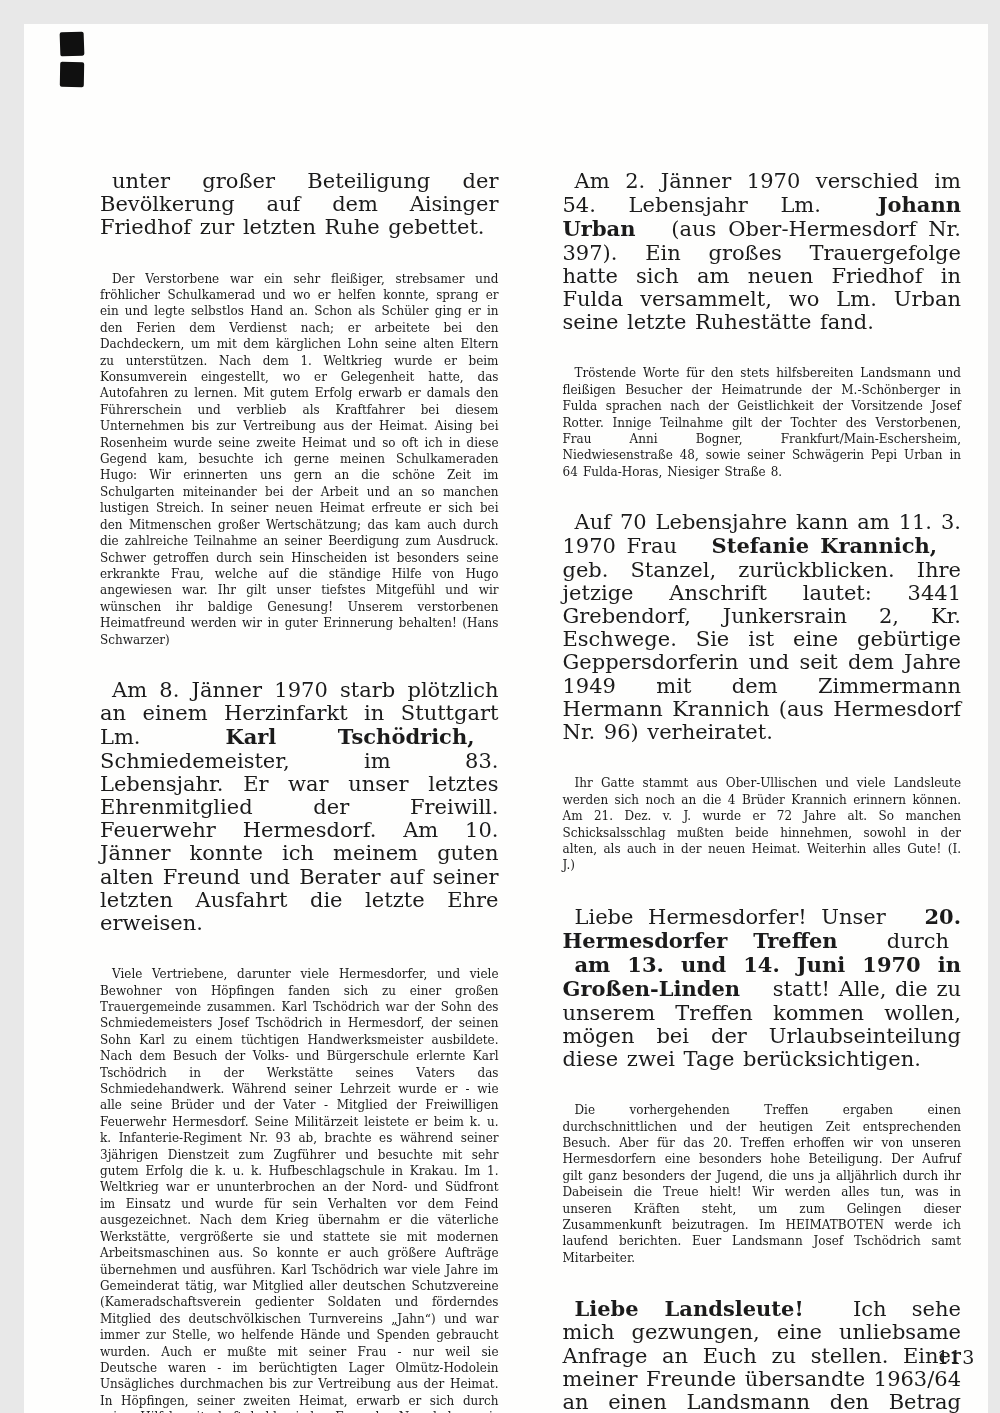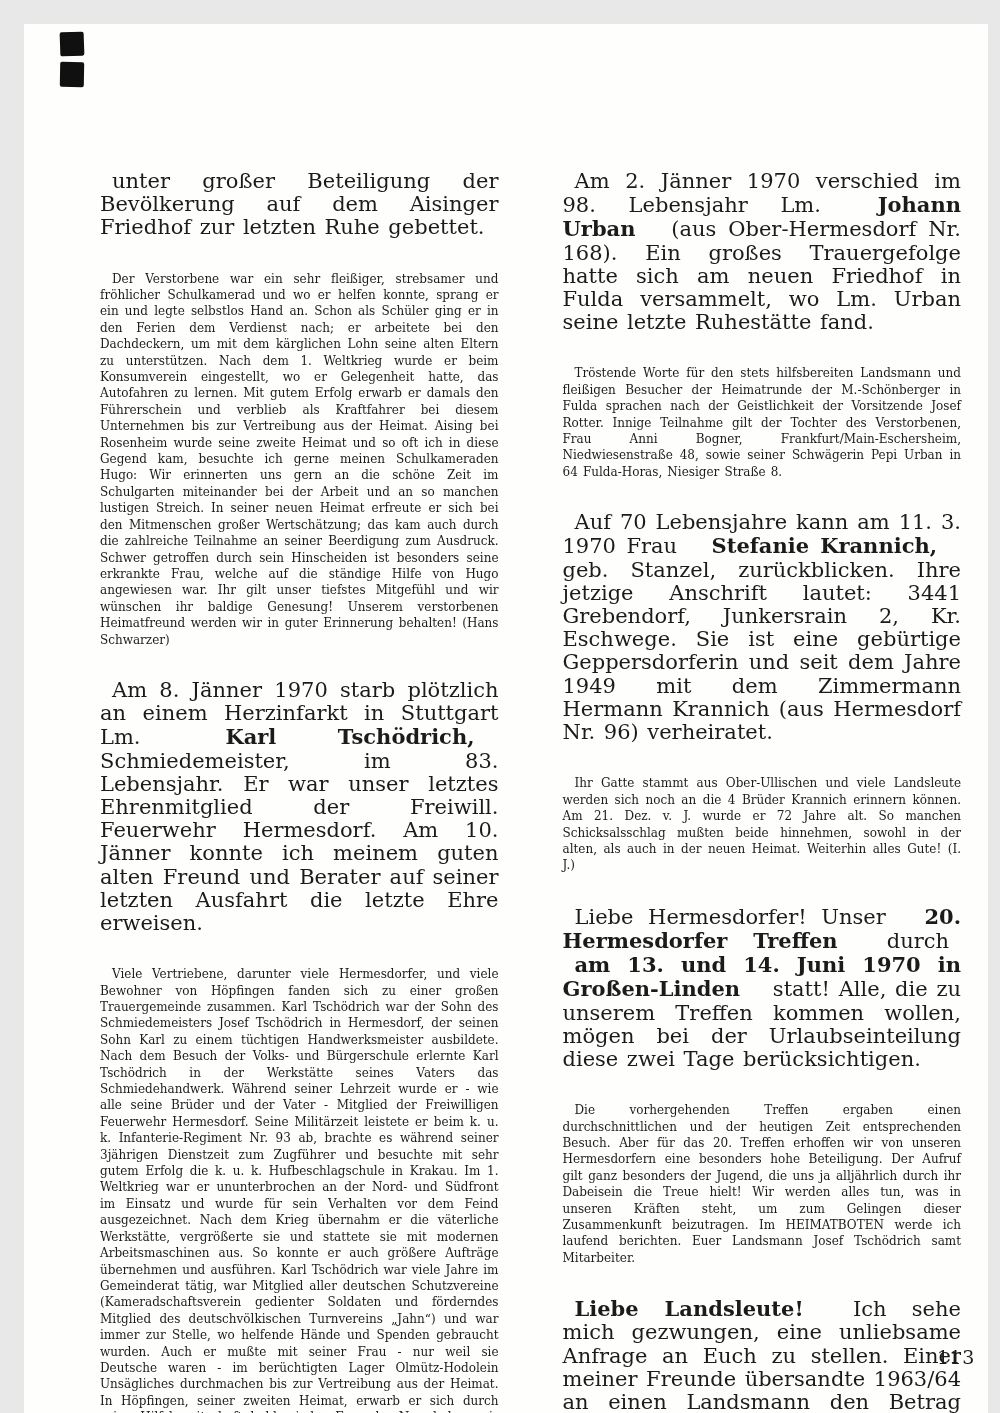--- a/index.html
+++ b/index.html
@@ -62,21 +62,21 @@
   <div class="columns">
 
     <div class="col">
       <p class="lead"><span>unter großer Beteiligung der Bevölkerung auf dem Aisinger Friedhof zur letzten Ruhe gebettet.</span></p>
       <p class="sm"><span>Der Verstorbene war ein sehr fleißiger, strebsamer und fröhlicher Schulkamerad und wo er helfen konnte, sprang er ein und legte selbstlos Hand an. Schon als Schüler ging er in den Ferien dem Verdienst nach; er arbeitete bei den Dachdeckern, um mit dem kärglichen Lohn seine alten Eltern zu unterstützen. Nach dem 1. Weltkrieg wurde er beim Konsumverein eingestellt, wo er Gelegenheit hatte, das Autofahren zu lernen. Mit gutem Erfolg erwarb er damals den Führerschein und verblieb als Kraftfahrer bei diesem Unternehmen bis zur Vertreibung aus der Heimat. Aising bei Rosenheim wurde seine zweite Heimat und so oft ich in diese Gegend kam, besuchte ich gerne meinen Schulkameraden Hugo: Wir erinnerten uns gern an die schöne Zeit im Schulgarten miteinander bei der Arbeit und an so manchen lustigen Streich. In seiner neuen Heimat erfreute er sich bei den Mitmenschen großer Wertschätzung; das kam auch durch die zahlreiche Teilnahme an seiner Beerdigung zum Ausdruck. Schwer getroffen durch sein Hinscheiden ist besonders seine erkrankte Frau, welche auf die ständige Hilfe von Hugo angewiesen war. Ihr gilt unser tiefstes Mitgefühl und wir wünschen ihr baldige Genesung! Unserem verstorbenen Heimatfreund werden wir in guter Erinnerung behalten! (Hans Schwarzer)</span></p>
       <p class="lead"><span>Am 8. Jänner 1970 starb plötzlich an einem Herzinfarkt in Stuttgart Lm. </span><span class="bd">Karl Tschödrich,</span><span> Schmiedemeister, im 83. Lebensjahr. Er war unser letztes Ehrenmitglied der Freiwill. Feuerwehr Hermesdorf. Am 10. Jänner konnte ich meinem guten alten Freund und Berater auf seiner letzten Ausfahrt die letzte Ehre erweisen.</span></p>
       <p class="sm"><span>Viele Vertriebene, darunter viele Hermesdorfer, und viele Bewohner von Höpfingen fanden sich zu einer großen Trauergemeinde zusammen. Karl Tschödrich war der Sohn des Schmiedemeisters Josef Tschödrich in Hermesdorf, der seinen Sohn Karl zu einem tüchtigen Handwerksmeister ausbildete. Nach dem Besuch der Volks- und Bürgerschule erlernte Karl Tschödrich in der Werkstätte seines Vaters das Schmiedehandwerk. Während seiner Lehrzeit wurde er - wie alle seine Brüder und der Vater - Mitglied der Freiwilligen Feuerwehr Hermesdorf. Seine Militärzeit leistete er beim k. u. k. Infanterie-Regiment Nr. 93 ab, brachte es während seiner 3jährigen Dienstzeit zum Zugführer und besuchte mit sehr gutem Erfolg die k. u. k. Hufbeschlagschule in Krakau. Im 1. Weltkrieg war er ununterbrochen an der Nord- und Südfront im Einsatz und wurde für sein Verhalten vor dem Feind ausgezeichnet. Nach dem Krieg übernahm er die väterliche Werkstätte, vergrößerte sie und stattete sie mit modernen Arbeitsmaschinen aus. So konnte er auch größere Aufträge übernehmen und ausführen. Karl Tschödrich war viele Jahre im Gemeinderat tätig, war Mitglied aller deutschen Schutzvereine (Kameradschaftsverein gedienter Soldaten und förderndes Mitglied des deutschvölkischen Turnvereins „Jahn“) und war immer zur Stelle, wo helfende Hände und Spenden gebraucht wurden. Auch er mußte mit seiner Frau - nur weil sie Deutsche waren - im berüchtigten Lager Olmütz-Hodolein Unsägliches durchmachen bis zur Vertreibung aus der Heimat. In Höpfingen, seiner zweiten Heimat, erwarb er sich durch seine Hilfsbereitschaft bald wieder Freunde. Nun haben wir mit Karl Tschödrich wieder einen lieben Kameraden verloren. Seiner Frau, seinem Sohn Karl und allen Anverwandten gilt unser aufrichtiges Beileid! (Hans Schwarzer)</span></p>
     </div>
 
     <div class="col">
-      <p class="lead"><span>Am 2. Jänner 1970 verschied im 98. Lebensjahr Lm. </span><span class="bd">Johann Urban</span><span> (aus Ober-Hermesdorf Nr. 168). Ein großes Trauergefolge hatte sich am neuen Friedhof in Fulda versammelt, wo Lm. Urban seine letzte Ruhestätte fand.</span></p>
+      <p class="lead"><span>Am 2. Jänner 1970 verschied im 54. Lebensjahr Lm. </span><span class="bd">Johann Urban</span><span> (aus Ober-Hermesdorf Nr. 397). Ein großes Trauergefolge hatte sich am neuen Friedhof in Fulda versammelt, wo Lm. Urban seine letzte Ruhestätte fand.</span></p>
       <p class="sm"><span>Tröstende Worte für den stets hilfsbereiten Landsmann und fleißigen Besucher der Heimatrunde der M.-Schönberger in Fulda sprachen nach der Geistlichkeit der Vorsitzende Josef Rotter. Innige Teilnahme gilt der Tochter des Verstorbenen, Frau Anni Bogner, Frankfurt/Main-Eschersheim, Niedwiesenstraße 48, sowie seiner Schwägerin Pepi Urban in 64 Fulda-Horas, Niesiger Straße 8.</span></p>
       <p class="lead"><span>Auf 70 Lebensjahre kann am 11. 3. 1970 Frau </span><span class="bd">Stefanie Krannich,</span><span> geb. Stanzel, zurückblicken. Ihre jetzige Anschrift lautet: 3441 Grebendorf, Junkersrain 2, Kr. Eschwege. Sie ist eine gebürtige Geppersdorferin und seit dem Jahre 1949 mit dem Zimmermann Hermann Krannich (aus Hermesdorf Nr. 96) verheiratet.</span></p>
       <p class="sm"><span>Ihr Gatte stammt aus Ober-Ullischen und viele Landsleute werden sich noch an die 4 Brüder Krannich erinnern können. Am 21. Dez. v. J. wurde er 72 Jahre alt. So manchen Schicksalsschlag mußten beide hinnehmen, sowohl in der alten, als auch in der neuen Heimat. Weiterhin alles Gute! (I. J.)</span></p>
       <p class="lead"><span>Liebe Hermesdorfer! Unser </span><span class="bd">20. Hermesdorfer Treffen</span><span> durch </span><span class="bd">am 13. und 14. Juni 1970 in Großen-Linden</span><span> statt! Alle, die zu unserem Treffen kommen wollen, mögen bei der Urlaubseinteilung diese zwei Tage berücksichtigen.</span></p>
       <p class="sm"><span>Die vorhergehenden Treffen ergaben einen durchschnittlichen und der heutigen Zeit entsprechenden Besuch. Aber für das 20. Treffen erhoffen wir von unseren Hermesdorfern eine besonders hohe Beteiligung. Der Aufruf gilt ganz besonders der Jugend, die uns ja alljährlich durch ihr Dabeisein die Treue hielt! Wir werden alles tun, was in unseren Kräften steht, um zum Gelingen dieser Zusammenkunft beizutragen. Im HEIMATBOTEN werde ich laufend berichten. Euer Landsmann Josef Tschödrich samt Mitarbeiter.</span></p>
       <p class="lead"><span class="bd">Liebe Landsleute!</span><span> Ich sehe mich gezwungen, eine unliebsame Anfrage an Euch zu stellen. Einer meiner Freunde übersandte 1963/64 an einen Landsmann den Betrag von DM 25,— für das Hermesdorfer Heimatbuch. Nachdem dieser Betrag nach 6 Jahren noch nicht an die VOLKSBANK in Höchst/Odenwald auf unser Konto überwiesen wurde, könnte es auch sein, daß noch mehrere Landsleute auf diesem Wege Beträge für das Buch eingezahlt haben!? Ich mache darauf aufmerksam, daß das</span></p>
     </div>
 
   </div>
 

